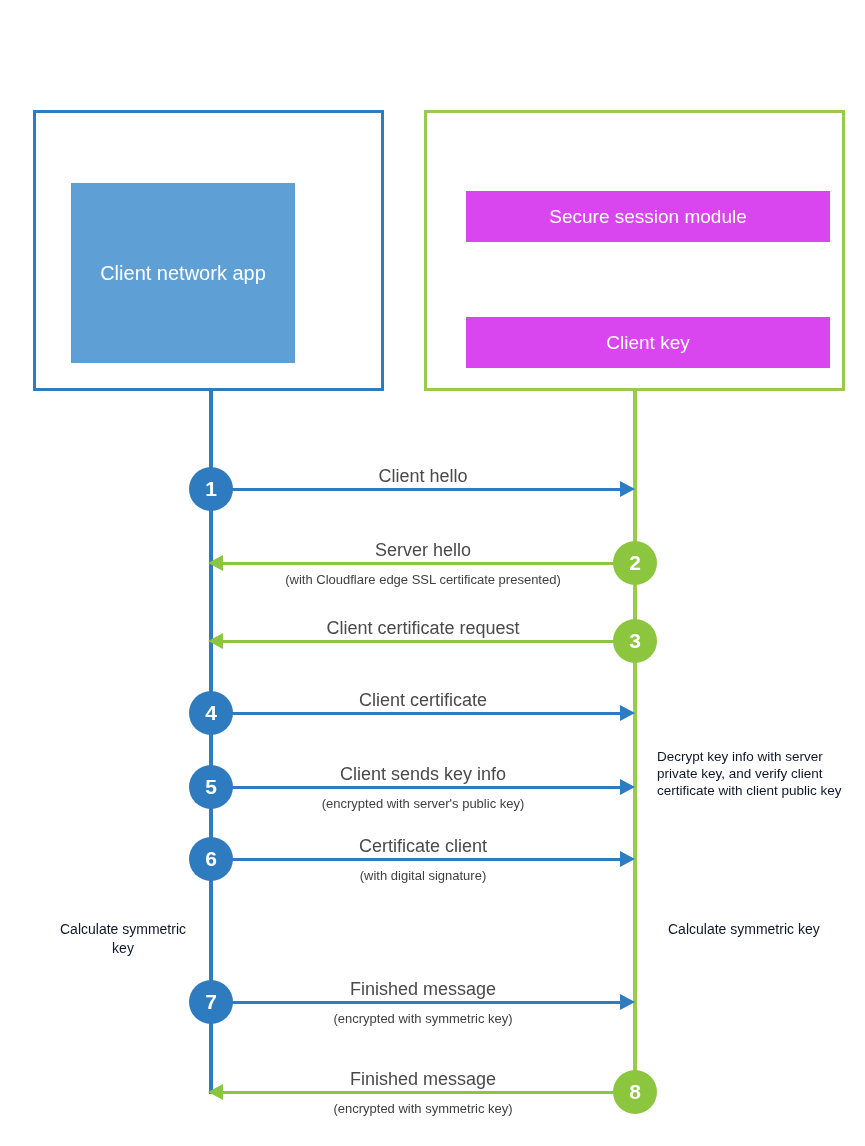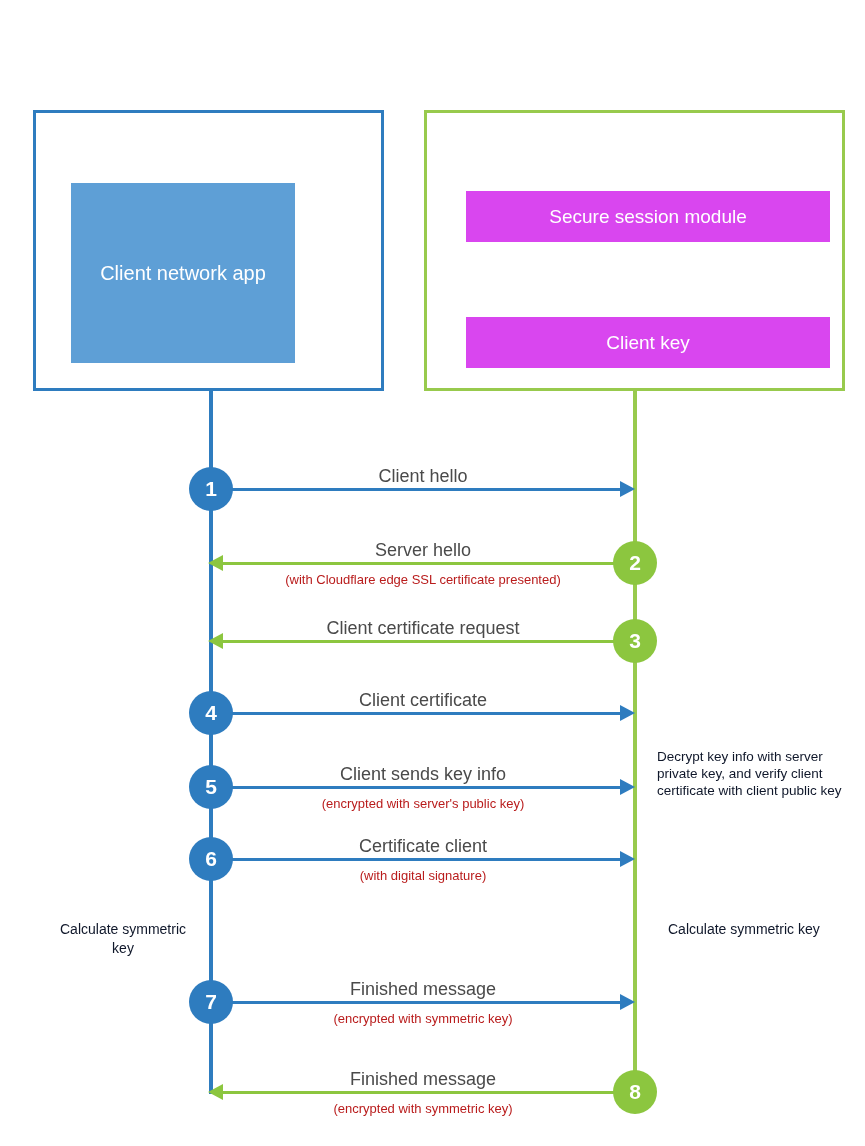--- a/index.html
+++ b/index.html
@@ -158,21 +158,21 @@
     top: -32px;
     white-space: nowrap;
     margin-top: 9px;
   }
   .msg-sublabel {
     position: absolute;
     left: 211px;
     width: 424px;
     text-align: center;
     font-size: 13px;
-    color: #b91c1c;
+    color: #404040;
     top: 9px;
     white-space: nowrap;
   }
 
   
   .step-badge {
     position: absolute;
     width: 44px;
     height: 44px;
     border-radius: 50%;

